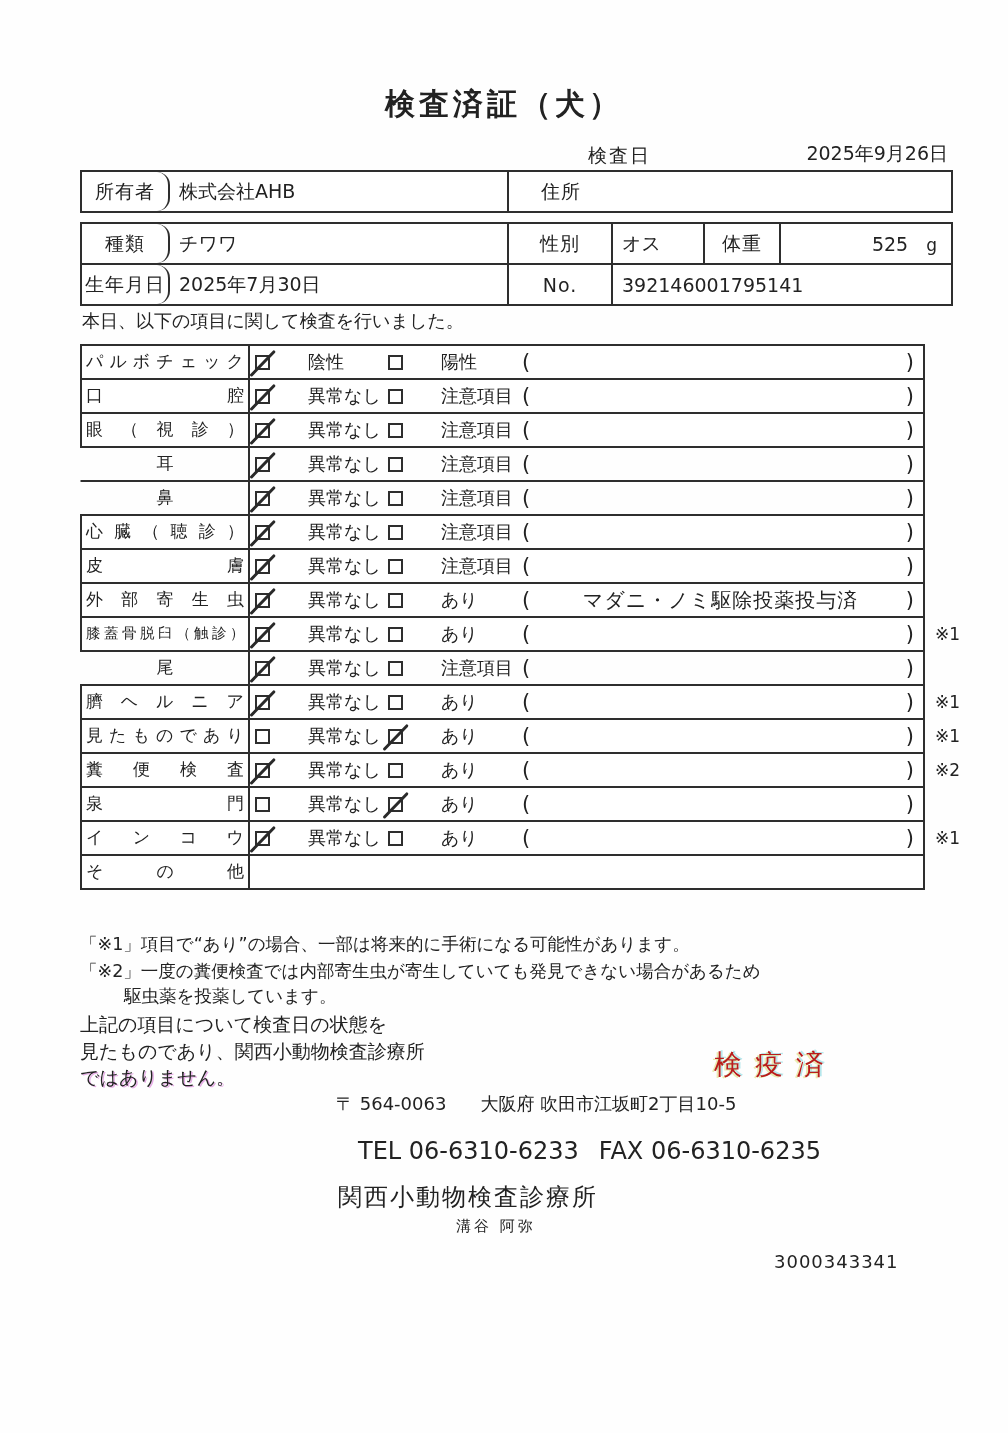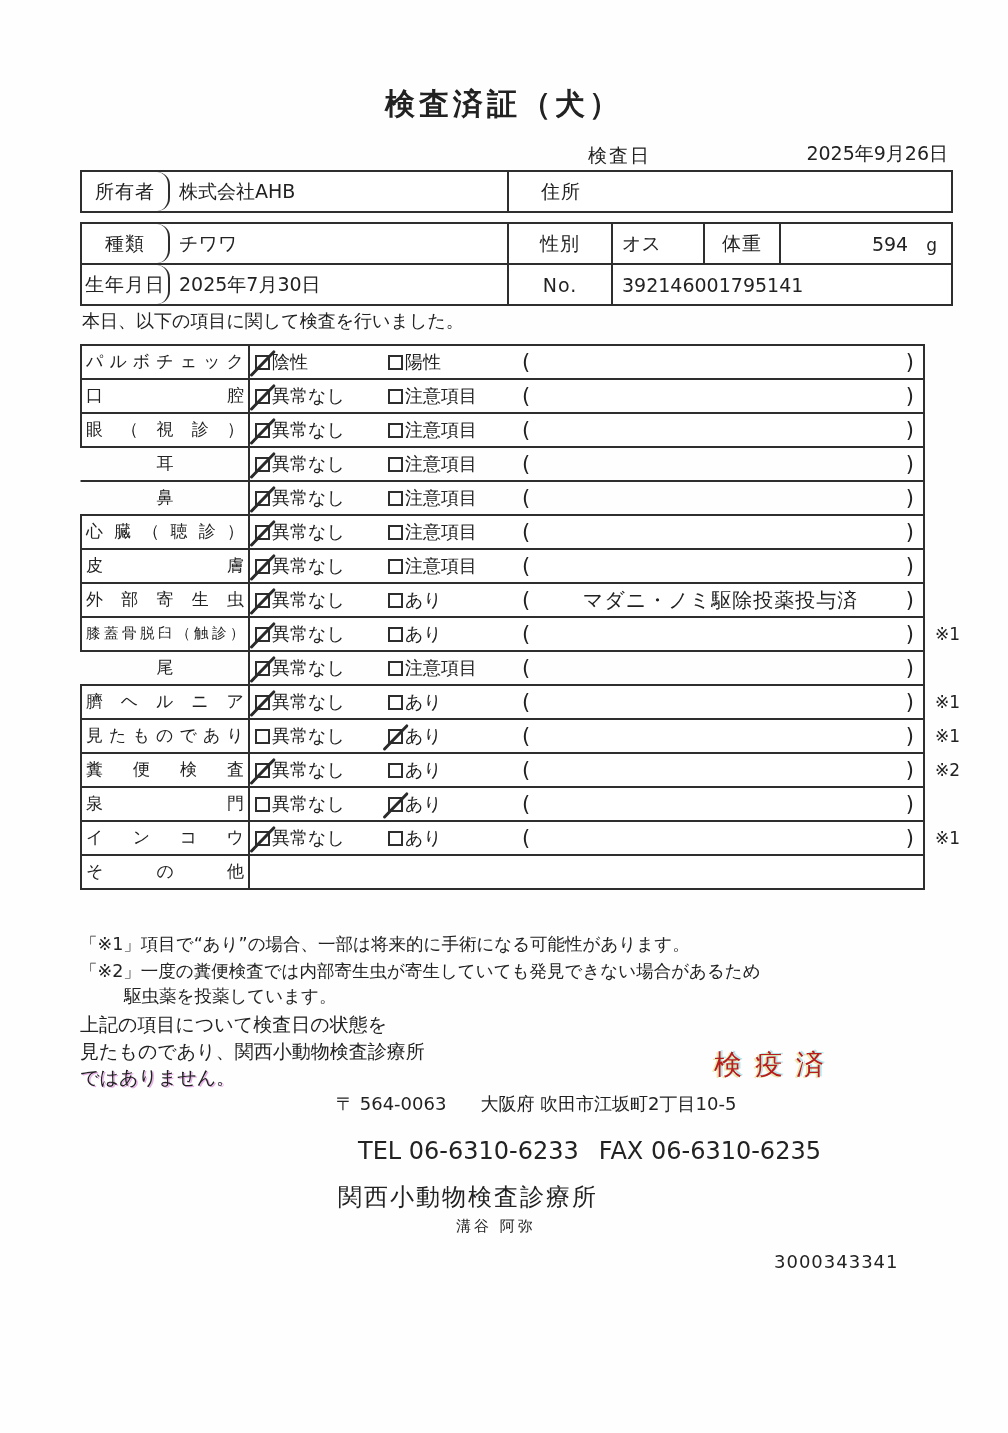--- a/index.html
+++ b/index.html
@@ -35,21 +35,21 @@
 
   
   .checklist{position:absolute;top:344px;left:80px;width:845px;}
   .chk-row{position:relative;display:flex;height:36px;border:2px solid #2e2e2e;box-sizing:border-box;margin-top:-2px;background:#fff;}
   .chk-row:first-child{margin-top:0;}
   .chk-row.noleft{border-left-color:transparent;background:transparent;}
   .c-label{width:168px;flex:none;border-right:2px solid #2e2e2e;box-sizing:border-box;padding:0 4px;font-size:17px;line-height:31px;text-align:justify;text-align-last:justify;overflow:hidden;white-space:nowrap;}
   .c-label.center{text-align-last:center;}
   .c-label.tight{font-size:14.5px;letter-spacing:-0.5px;text-align-last:justify;}
   .c-content{flex:1;display:flex;align-items:center;position:relative;}
-  .opt{width:133px;flex:none;display:flex;align-items:center;padding-left:5px;box-sizing:border-box;font-size:18px;white-space:nowrap;}
+  .opt{width:133px;flex:none;display:flex;align-items:center;padding-left:5px;box-sizing:border-box;font-size:18px;white-space:nowrap;gap:36px;}
   .opt.opt2{width:135px;}
   .box{position:relative;width:15px;height:15px;flex:none;border:2px solid #2e2e2e;box-sizing:border-box;margin-right:2px;}
   .box.checked::after{content:"";position:absolute;left:-12px;top:5px;width:35px;height:2.6px;background:#2a2a2a;transform:rotate(-46deg);border-radius:2px;}
   .paren{flex:1;position:relative;height:100%;display:flex;align-items:center;justify-content:center;}
   .paren .po{position:absolute;left:4px;font-size:21px;}
   .paren .pc{position:absolute;right:9px;font-size:21px;}
   .paren .ptext{font-size:20px;font-weight:500;letter-spacing:1px;}
   .note{position:absolute;left:853px;top:6px;font-size:17px;white-space:nowrap;}
 
   .fn{font-size:17.5px;white-space:nowrap;}
@@ -89,21 +89,21 @@
 
   <div class="tbl" style="top:222px;">
     <div class="trow">
       <div class="tcell lab w-label">種類</div>
       <div class="tcell val w-val1">チワワ</div>
       <div class="tcell lab w-small">性別</div>
       <div class="tcell val w-sex">オス</div>
       <div class="tcell lab w-weight">体重</div>
       <div class="tcell w-rest">
         <div class="weight-val">
-          <span>594</span>
+          <span>525</span>
           <span class="unit">g</span>
         </div>
       </div>
     </div>
     <div class="trow">
       <div class="tcell lab w-label">生年月日</div>
       <div class="tcell val w-val1">2025年7月30日</div>
       <div class="tcell lab w-small">No.</div>
       <div class="tcell val w-rest">392146001795141</div>
     </div>

